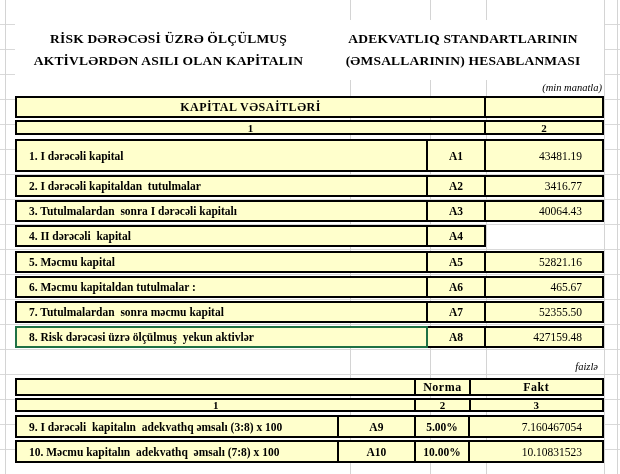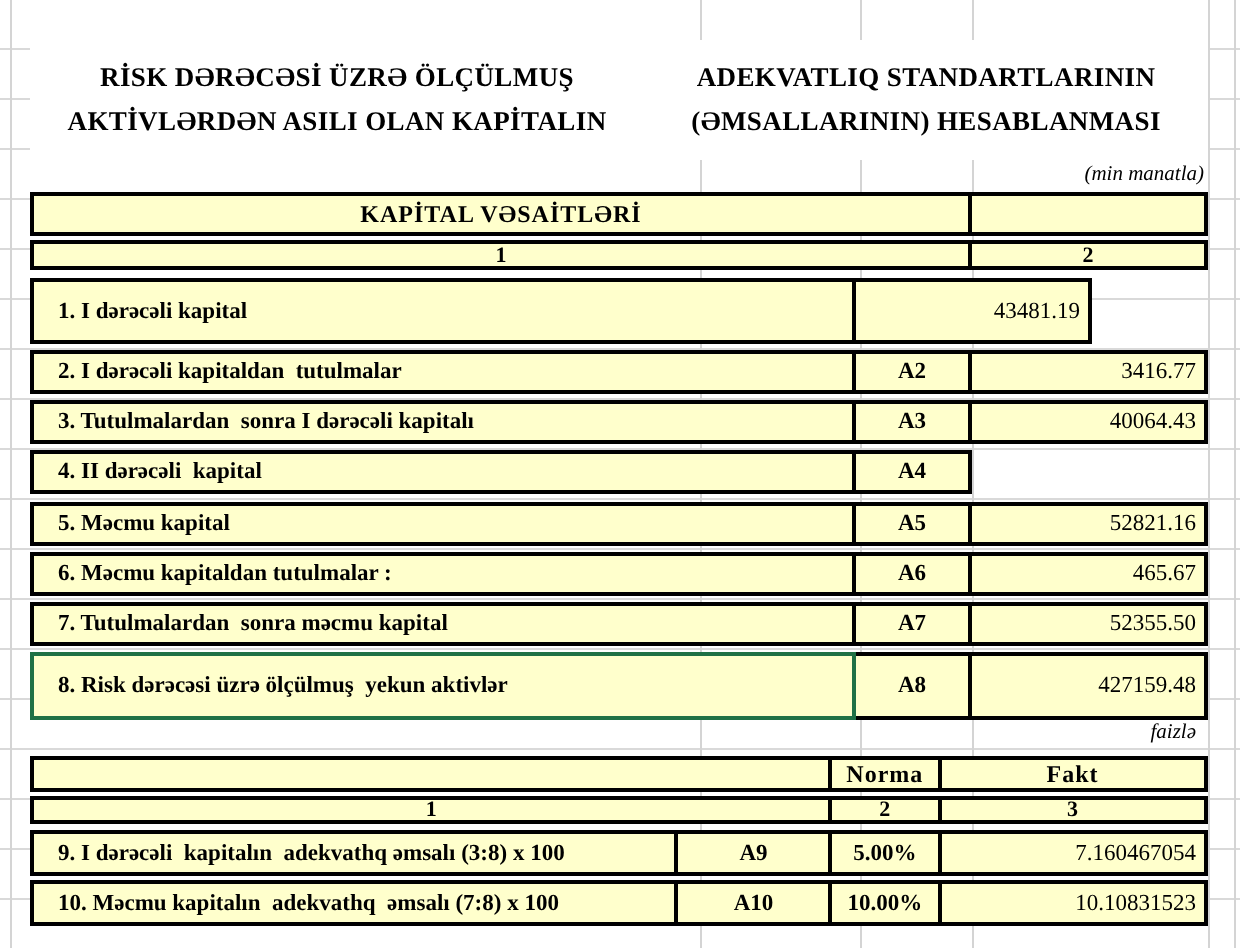--- a/index.html
+++ b/index.html
@@ -22,30 +22,30 @@
   .percent-note{top:361px;right:20px;}
   .tbl{position:absolute;left:15px;width:589px;}
   .row{display:flex;}
   .cell{
     box-sizing:border-box;border:2px solid #000;background:#FFFFCC;
     display:flex;align-items:center;font-size:11.5px;overflow:hidden;white-space:pre;
   }
   .cell + .cell{margin-left:-2px;}
   .label{justify-content:flex-start;padding-left:12px;font-weight:bold;}
   .code{justify-content:center;font-weight:bold;}
-  .num{justify-content:flex-end;padding-right:4px;}
+  .num{justify-content:flex-end;padding-right:20px;}
   .ctr{justify-content:center;font-weight:bold;}
   .hdr{justify-content:center;font-weight:bold;font-size:12px;letter-spacing:.5px;}
   .colnum{justify-content:center;font-weight:bold;font-size:11px;}
   
   .t1-label{width:413px;} .t1-code{width:60px;} .t1-val{width:120px;} .t1-merged{width:471px;}
   
   .t2-label{width:335px;} .t2-code{width:82px;} .t2-norma{width:58px;} .t2-fakt{width:140px;} .t2-merged{width:415px;}
   
-  .h22{height:22px;} .h15{height:15px;} .h33{height:33px;} .h30{height:34px;} .h18{height:18px;} .h14{height:14px;} .h23{height:23px;}
+  .h22{height:22px;} .h15{height:15px;} .h33{height:33px;} .h30{height:22px;} .h18{height:18px;} .h14{height:14px;} .h23{height:23px;}
   .g2{margin-top:2px;} .g3{margin-top:3px;} .g4{margin-top:4px;}
   .selected{border-color:#1F7145;position:relative;z-index:2;}
 </style>
 </head>
 <body>
 
 <div class="sheet">
 
   <div class="vgrid" style="left:5px"></div>
   <div class="vgrid" style="left:350px"></div>
@@ -68,20 +68,21 @@
       <div class="cell t1-val h22"></div>
     </div>
 
     <div class="row g2">
       <div class="cell colnum t1-merged h15">1</div>
       <div class="cell colnum t1-val h15">2</div>
     </div>
 
     <div class="row g4">
       <div class="cell label t1-label h33">1. I dərəcəli kapital</div>
+      <div class="cell code t1-code h33">A1</div>
       <div class="cell num t1-val h33">43481.19</div>
     </div>
 
     <div class="row g3">
       <div class="cell label t1-label h22">2. I dərəcəli kapitaldan  tutulmalar</div>
       <div class="cell code t1-code h22">A2</div>
       <div class="cell num t1-val h22">3416.77</div>
     </div>
 
     <div class="row g3">

